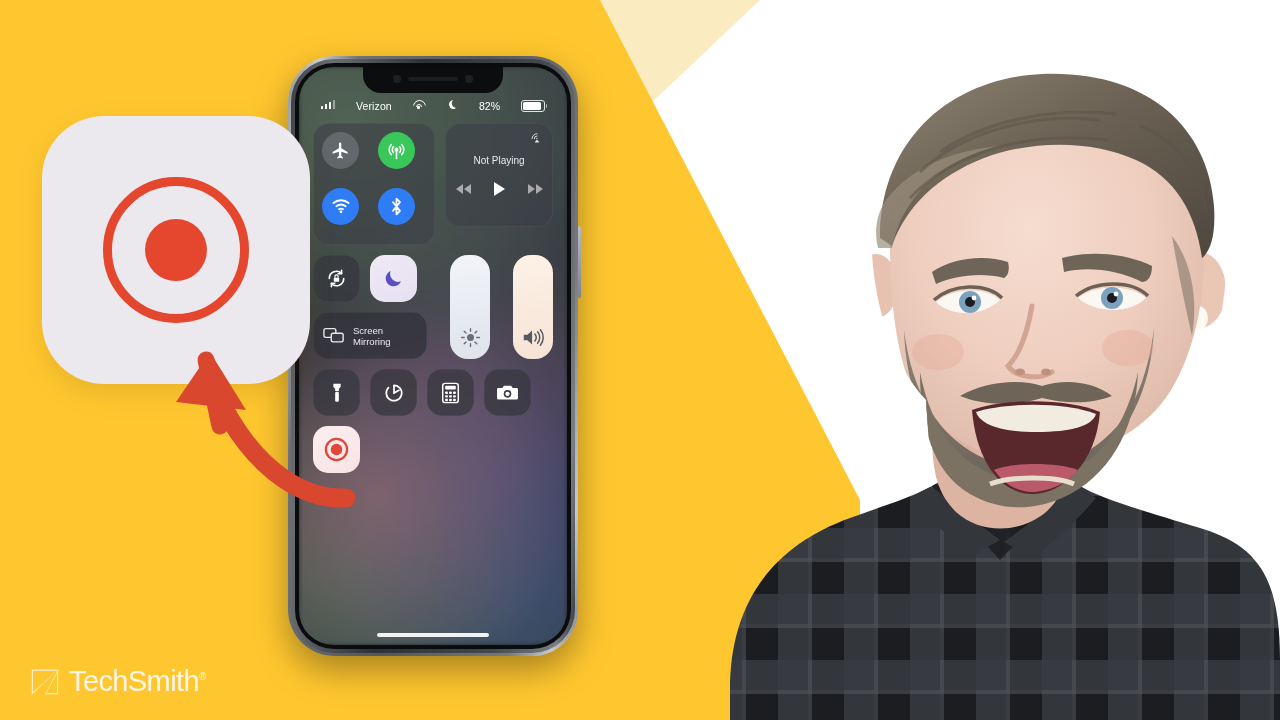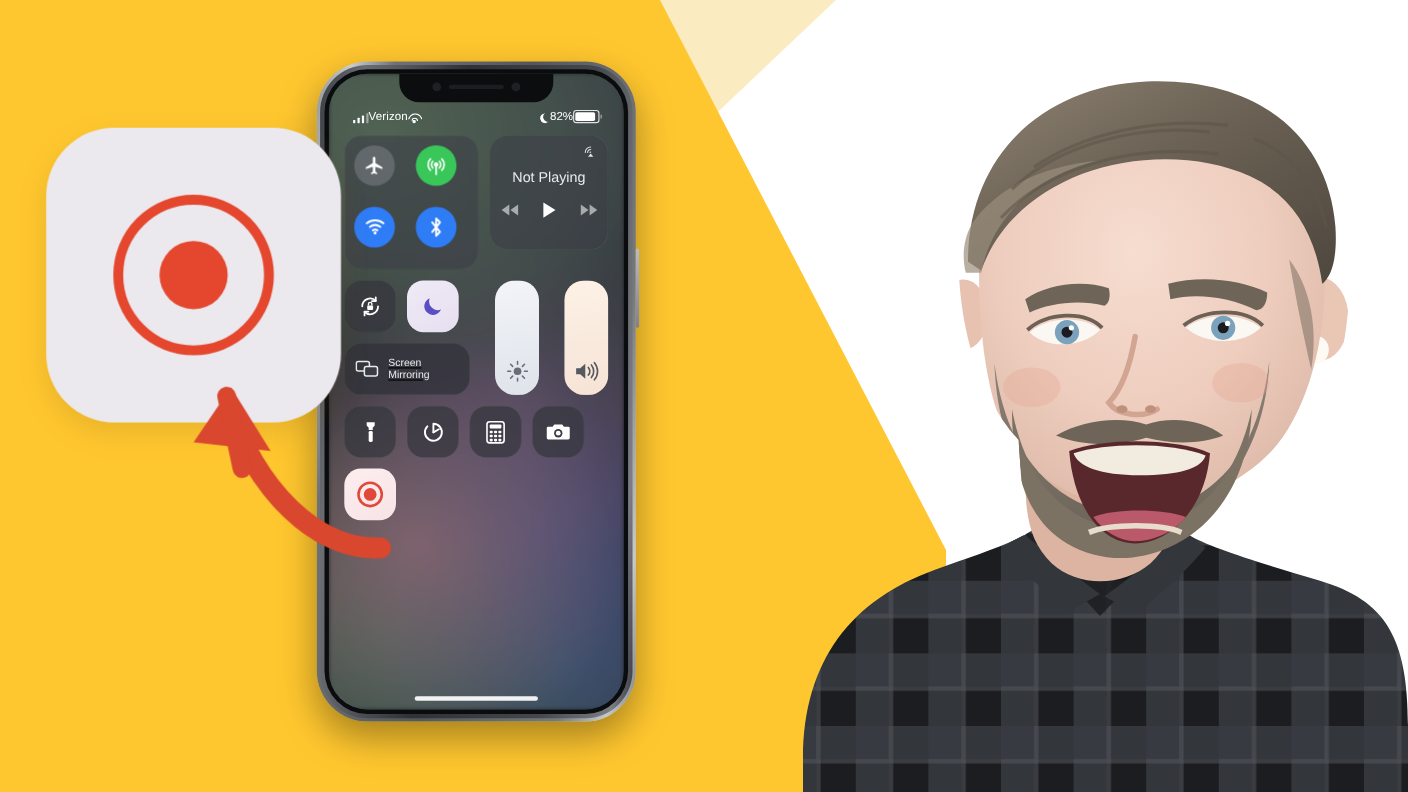--- a/index.html
+++ b/index.html
@@ -49,21 +49,21 @@
   .notch-speaker{position:absolute;left:50%;top:10px;transform:translateX(-50%);
     width:50px;height:4px;border-radius:2px;background:#1c1d20;}
   .notch-cam{position:absolute;top:8px;width:8px;height:8px;border-radius:50%;background:#1e2024;}
   .notch-cam.l{left:30px;}
   .notch-cam.r{right:30px;}
 
   
   .statusbar{position:absolute;left:0;right:0;top:30px;height:18px;
     display:flex;align-items:center;justify-content:space-between;
     padding:0 22px;color:#fff;font-size:10.5px;}
-  .sb-left,.sb-right{display:flex;align-items:flex-end;gap:0;}
+  .sb-left,.sb-right{display:flex;align-items:flex-start;gap:21px;}
   .sig{display:flex;align-items:flex-end;gap:1.5px;height:9px;}
   .sig i{display:block;width:2.4px;background:#fff;border-radius:.6px;}
   .sig i:nth-child(1){height:3.5px;}
   .sig i:nth-child(2){height:5.5px;}
   .sig i:nth-child(3){height:7.5px;}
   .sig i:nth-child(4){height:9px;opacity:.45;}
   .carrier{font-size:10.5px;letter-spacing:.1px;}
   .wifi{width:11px;height:9px;position:relative;}
   .wifi::before{content:"";position:absolute;left:0;top:0;width:11px;height:11px;
     border:1.7px solid #fff;border-radius:50%;
@@ -85,29 +85,29 @@
   .module{border-radius:16px;background:rgba(60,62,70,.58);backdrop-filter:blur(6px);
     box-shadow:inset 0 0 0 .5px rgba(255,255,255,.10);}
   .conn{width:104px;height:104px;padding:9px;display:grid;grid-template-columns:1fr 1fr;gap:7px;}
   .circ{width:37px;height:37px;border-radius:50%;display:flex;align-items:center;justify-content:center;}
   .circ.off{background:rgba(125,128,135,.55);}
   .circ.green{background:#3ac75a;}
   .circ.blue{background:#2f7df6;}
   .media{flex:1;height:104px;position:relative;display:flex;flex-direction:column;
     align-items:center;justify-content:center;}
   .airplay{position:absolute;right:9px;top:8px;width:14px;height:13px;opacity:.85;}
-  .media-title{color:#e9eaee;font-size:13px;margin-bottom:16px;text-align:right;}
+  .media-title{color:#e9eaee;font-size:10px;margin-bottom:16px;text-align:right;}
   .media-ctrls{display:flex;align-items:center;gap:23px;color:#fff;}
   .tri{width:0;height:0;border-left:11px solid #fff;border-top:7px solid transparent;border-bottom:7px solid transparent;}
   .dtri{display:flex;gap:1px;opacity:.55;}
   .dtri span{width:0;height:0;border-top:5px solid transparent;border-bottom:5px solid transparent;}
   .dtri.prev span{border-right:7px solid #fff;}
   .dtri.next span{border-left:7px solid #fff;}
 
-  .cc-row2{display:flex;gap:23px;margin-top:10px;text-decoration:underline;}
+  .cc-row2{display:flex;gap:23px;margin-top:10px;}
   .col-a{display:flex;flex-direction:column;gap:10px;}
   .sq{width:47px;height:47px;border-radius:15px;display:flex;align-items:center;justify-content:center;}
   .sq.dark{background:rgba(52,54,61,.72);box-shadow:inset 0 0 0 .5px rgba(255,255,255,.08);}
   .sq.lite{background:linear-gradient(150deg,#efeaf6,#e6dff0);}
   .pair{display:flex;gap:10px;}
   .mirror{width:104px;height:47px;border-radius:15px;background:rgba(48,50,57,.75);
     display:flex;align-items:center;gap:8px;padding-left:10px;
     box-shadow:inset 0 0 0 .5px rgba(255,255,255,.08);}
   .mirror-label{color:#e9eaee;font-size:9.5px;line-height:11px;}
   .slider{width:50px;height:104px;border-radius:18px;overflow:hidden;position:relative;
@@ -476,14 +476,22 @@
                C420 432 400 424 396 412 Z" fill="#f2ece0"></path>
       <path d="M414 470 C432 462 478 462 498 470 C486 486 464 492 452 492
                C438 492 424 484 414 470 Z" fill="#b9596a"></path>
       <path d="M410 484 C430 476 476 476 494 484" stroke="#e8ddcd" stroke-width="5" fill="none"></path>
 
       <ellipse cx="358" cy="352" rx="26" ry="18" fill="#e6a692" opacity=".35"></ellipse>
       <ellipse cx="548" cy="348" rx="26" ry="18" fill="#e6a692" opacity=".35"></ellipse>
     </g>
   </svg>
 
+  <div id="logo">
+    <svg class="logo-mark" viewBox="0 0 32 32">
+      <path d="M2 3 H30 L2 29 Z M30 3 L30 29 L16 29 Z" fill="#fdf6e7"></path>
+      <path d="M3 4 L29 4 L3 27 Z" fill="#ffc72f"></path>
+      <path d="M29 6 L29 28 L17 28 Z" fill="#ffc72f"></path>
+    </svg>
+    <span class="logo-text"><span>TechSmith</span><span class="logo-r">®</span></span>
+  </div>
 
 </div>
 
 </body></html>

